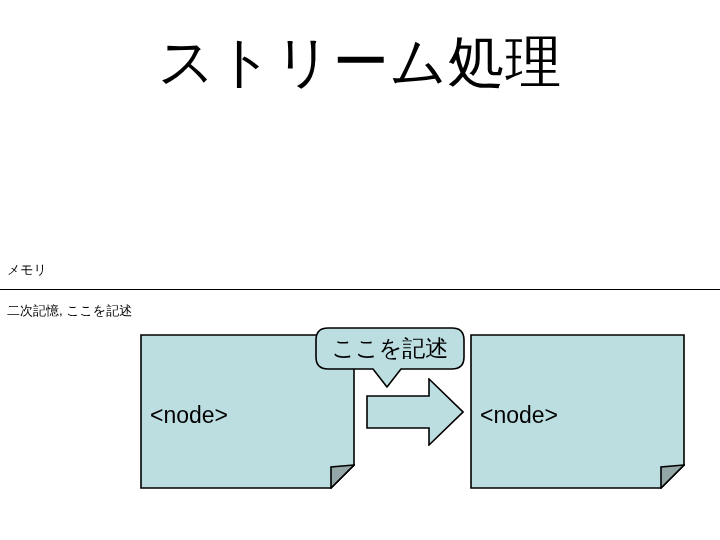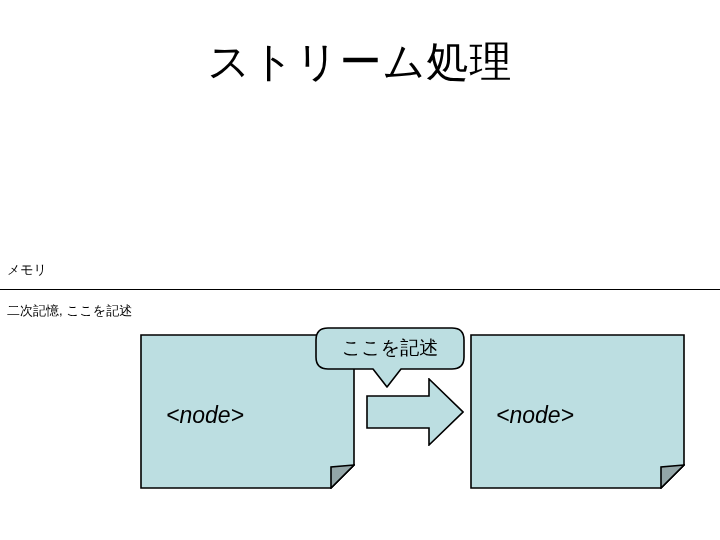--- a/index.html
+++ b/index.html
@@ -18,21 +18,21 @@
     overflow: hidden;
   }
 
   
   #slide-title {
     position: absolute;
     left: 0;
     top: 36px;
     width: 720px;
     text-align: center;
-    font-size: 42px;
+    font-size: 56px;
     line-height: 52px;
     color: #000000;
     font-weight: 400;
     letter-spacing: 1px;
     white-space: nowrap;
   }
 
   
   .tier-label {
     position: absolute;
@@ -61,32 +61,31 @@
     color: #000000;
   }
   .doc-shape svg {
     position: absolute;
     left: 0;
     top: 0;
     display: block;
   }
   .doc-text {
     position: absolute;
-    left: 16px;
+    left: 0;
     top: 0;
     width: 100%;
     height: 100%;
     box-sizing: border-box;
     padding: 9px 6px 0 10px;
     font-size: 23px;
     line-height: 29px;
     color: #000000;
     white-space: pre;
     pointer-events: none;
-    font-style: italic;
   }
   .doc-line { display: block; }
   .doc-line.indent { padding-left: 18px; }
 
   #doc-left {
     left: 140px;
     top: 334px;
     width: 215px;
     height: 155px;
   }
@@ -117,21 +116,21 @@
   #callout svg { display: block; }
   #callout-text {
     position: absolute;
     left: 0;
     top: 0;
     width: 150px;
     height: 42px;
     display: flex;
     align-items: center;
     justify-content: center;
-    font-size: 19px;
+    font-size: 23px;
     line-height: 24px;
     color: #000000;
     white-space: nowrap;
     pointer-events: none;
   }
 </style>
 </head>
 <body>
 
 <div id="slide">

